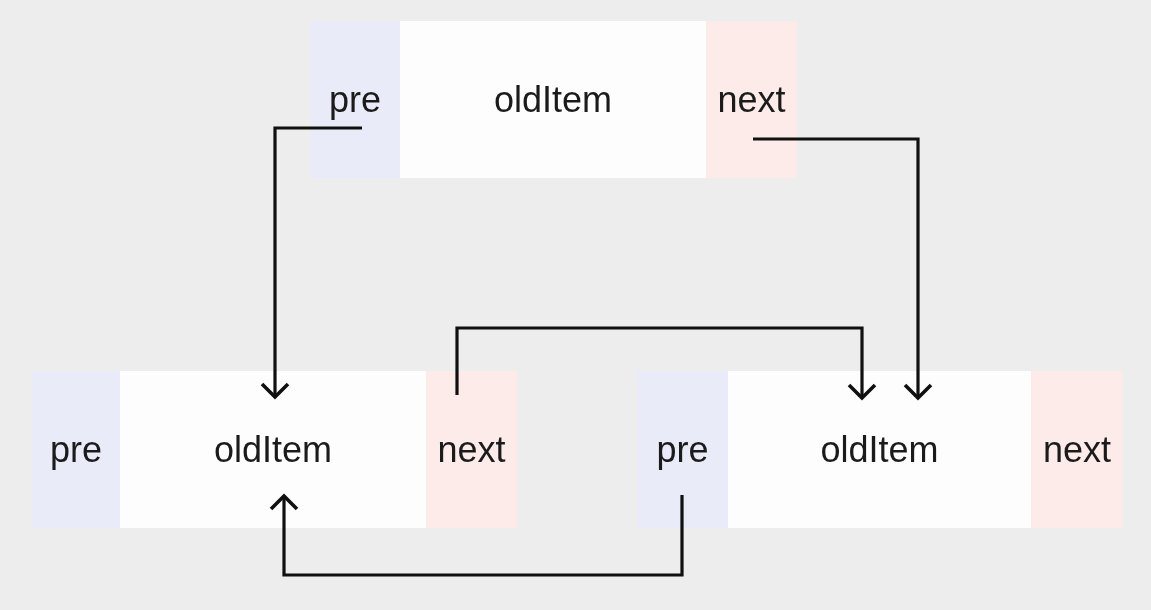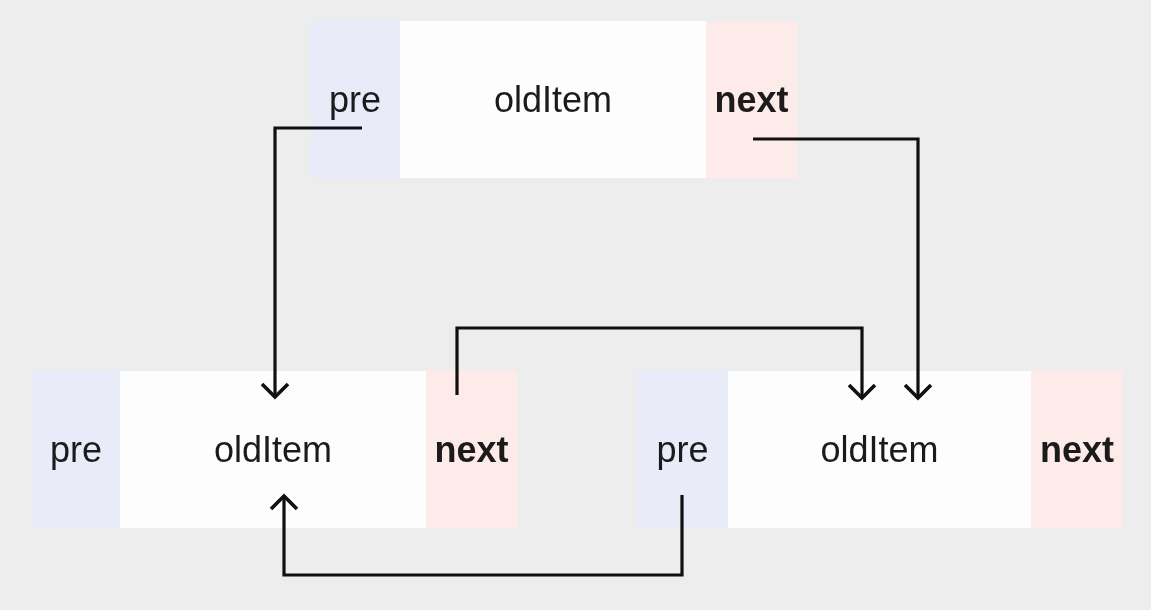--- a/index.html
+++ b/index.html
@@ -24,21 +24,21 @@
 
   .cell {
     display: flex;
     align-items: center;
     justify-content: center;
     font-size: 36px;
     color: #1b1b1b;
   }
   .cell-pre  { width: 90px;  background: #e9ebf9; }
   .cell-mid  { width: 306px; background: #fdfdfd; }
-  .cell-next { width: 91px;  background: #fcebe9; font-weight: bold; }
+  .cell-next { width: 91px;  background: #fcebe9; }
 
   .node-bl .cell-pre  { width: 88px; }
   .node-br .cell-pre  { width: 91px; }
   .node-br .cell-mid  { width: 303px; }
   .node-br .cell-next { width: 92px; }
 
   .arrows {
     position: absolute;
     left: 0; top: 0;
     width: 1151px; height: 610px;

